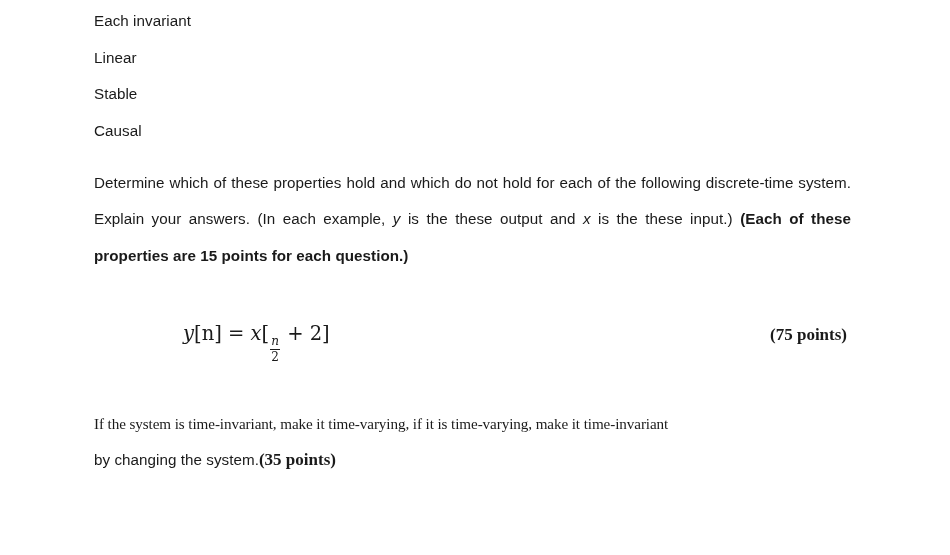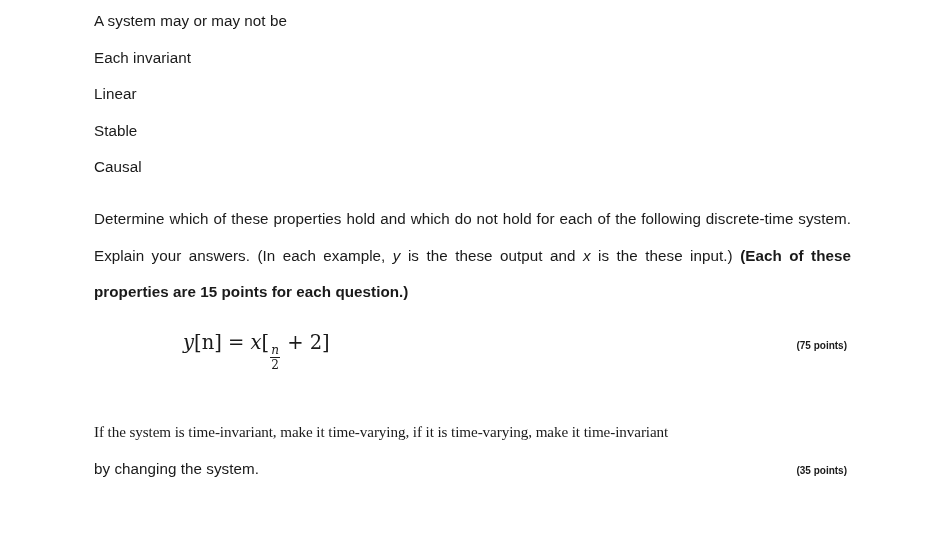--- a/index.html
+++ b/index.html
@@ -42,21 +42,21 @@
     text-justify: inter-word;
   }
   .para i { font-style: italic; }
   .para b, .bold { font-weight: bold; }
 
   
   .eq-row {
     display: flex;
     align-items: baseline;
     justify-content: space-between;
-    margin-top: 22px;
+    margin-top: 50px;
     padding-left: 89px;
     padding-right: 4px;
   }
   .equation {
     font-family: "DejaVu Serif", "Liberation Serif", serif;
     font-size: 19.5px;
     font-style: italic;
     white-space: nowrap;
     line-height: 1;
   }
@@ -84,55 +84,54 @@
     min-width: 9px;
     height: 1.2px;
     background: #1a1a1a;
   }
   .frac .f-den {
     font-style: normal;
     padding: 1px 1px 0 1px;
     line-height: 1;
   }
   .points {
-    font-size: 10px;
+    font-size: 17px;
     font-weight: bold;
     white-space: nowrap;
+    font-family: Liberation Serif, serif;
   }
 
   
   .final {
     margin-top: 43px;
   }
   .final .tight {
     font-size: 15.15px;
     line-height: 36.6px;
     letter-spacing: -0.09px;
     white-space: nowrap;
     font-family: Liberation Serif, serif;
   }
   .final-row {
     display: flex;
     align-items: baseline;
-    justify-content: space-between;
     line-height: 36.6px;
     padding-right: 4px;
   }
   .final-row .txt {
     font-size: 15.2px;
     letter-spacing: 0.05px;
   }
 </style>
 </head>
 <body>
 
 <div class="page">
 
   <div>
-    <div class="line">A system may or may not be</div>
     <div class="line">Each invariant</div>
     <div class="line">Linear</div>
     <div class="line">Stable</div>
     <div class="line">Causal</div>
   </div>
 
   <p class="para"><span>Determine which of these properties hold and which do not hold for each of the following discrete-time system. Explain your answers. (In each example, </span><i>y</i><span> is the these output and </span><i>x</i><span> is the these input.) </span><b>(Each of these properties are 15 points for each question.)</b></p>
 
   <div class="eq-row">
     <div class="equation"><span>y</span><span class="upright">[n]</span><span class="upright"> = </span><span>x</span><span class="upright">[</span><span class="frac">

